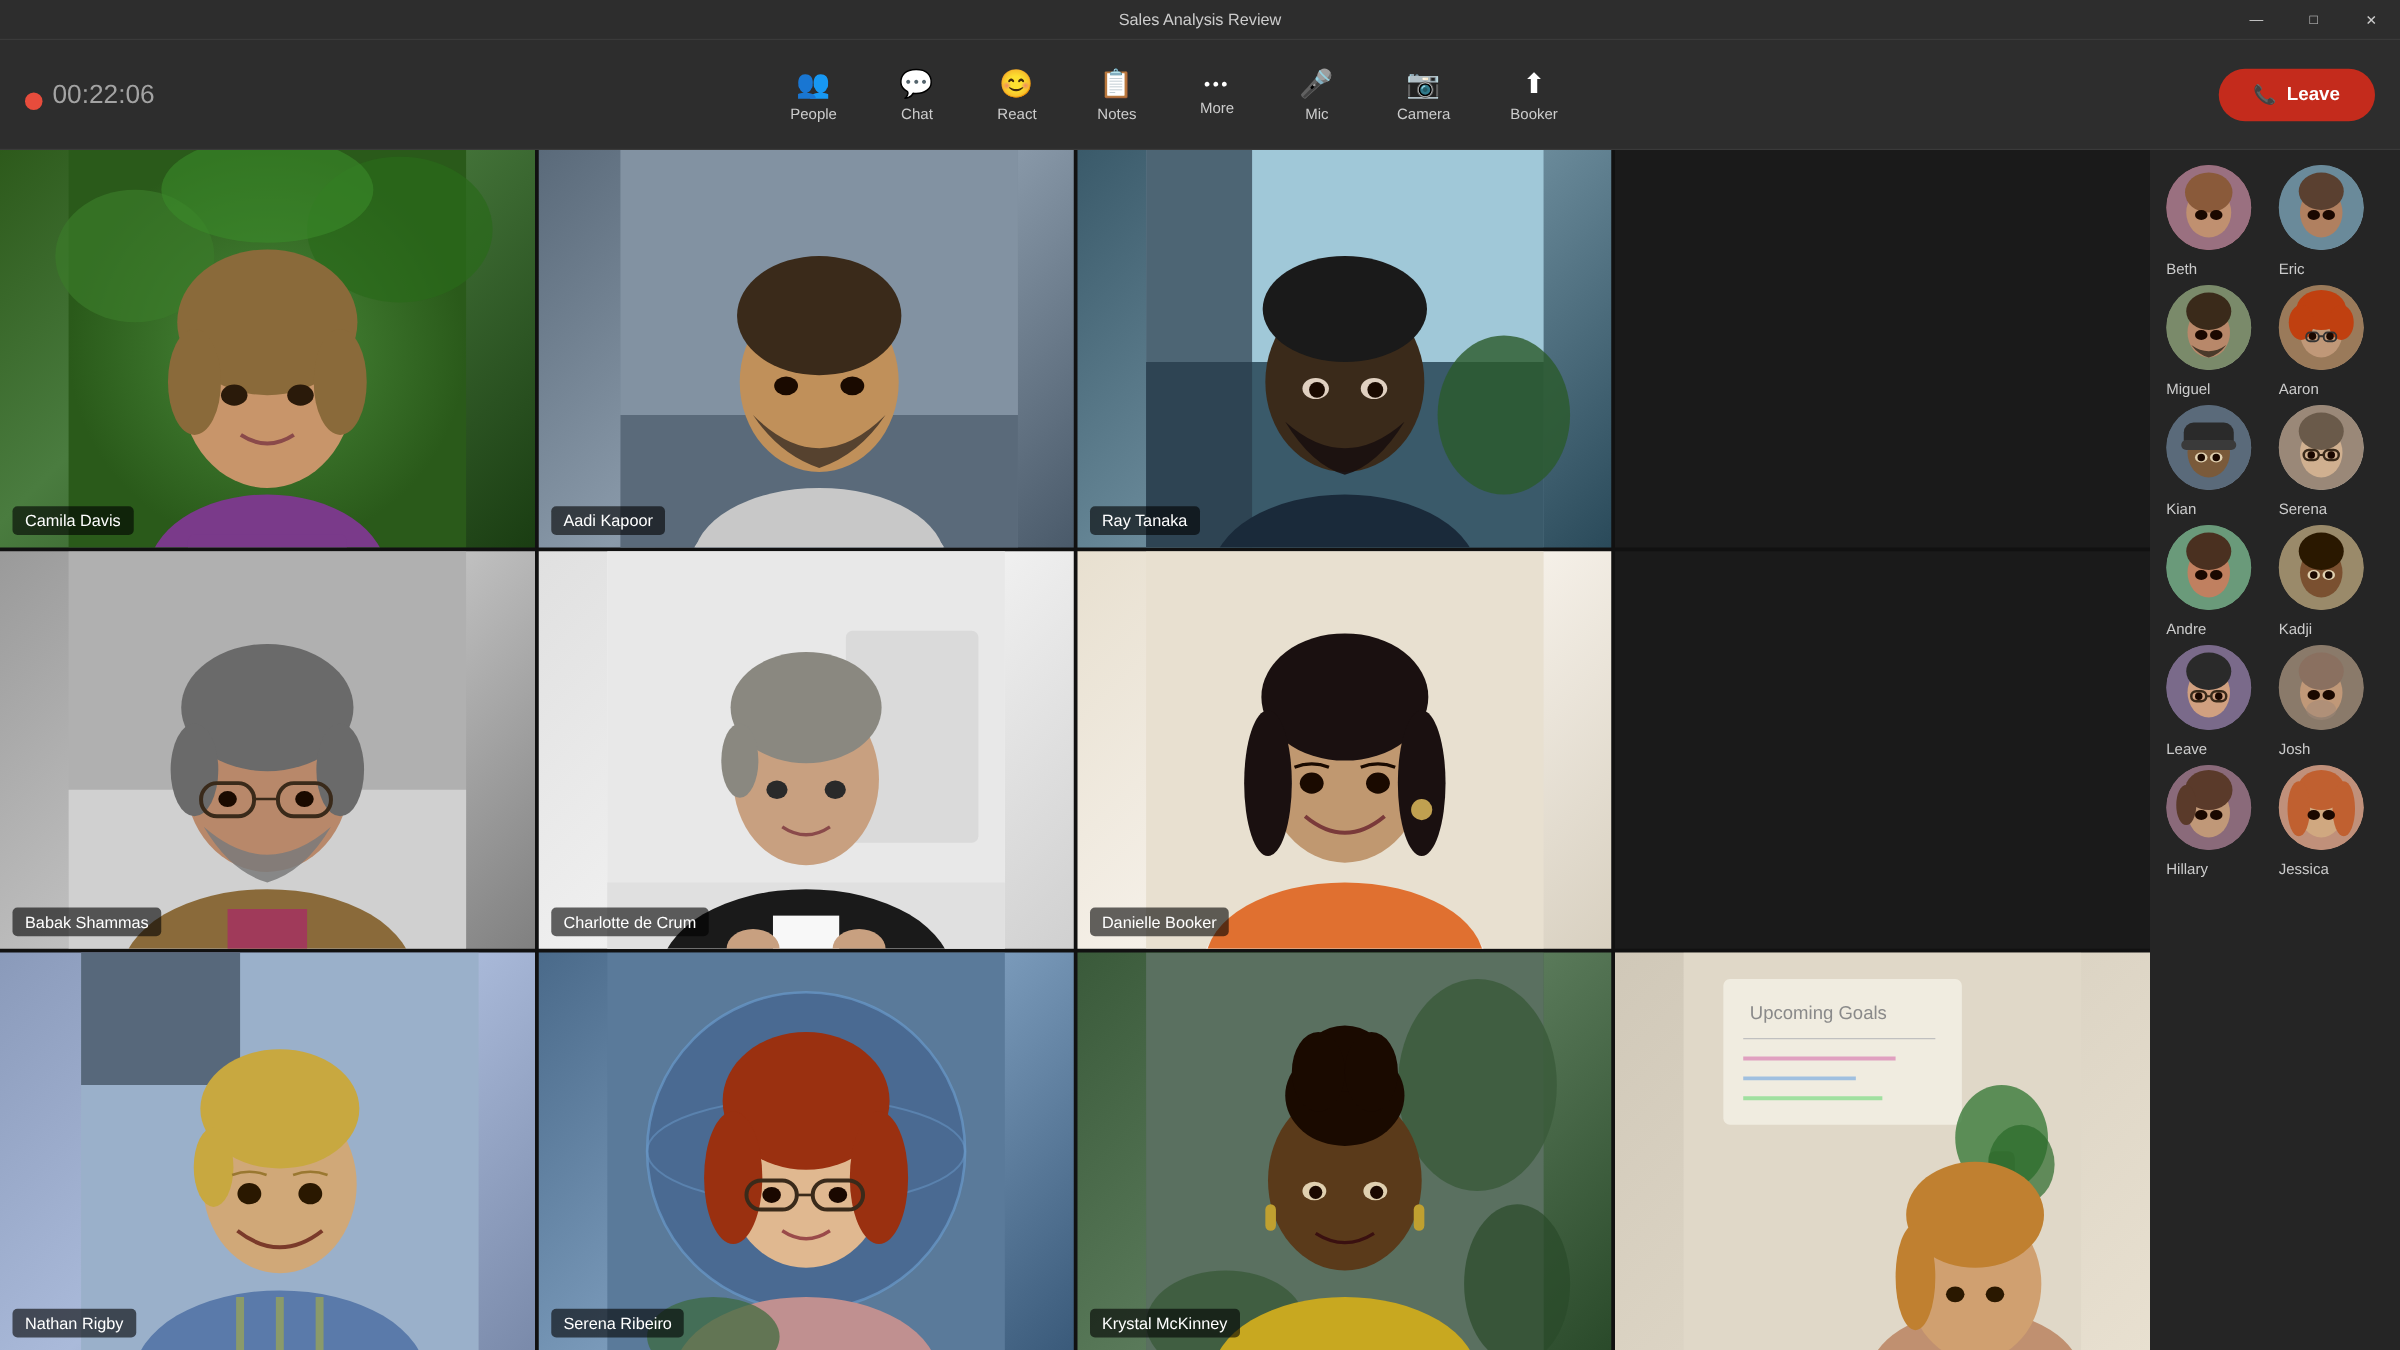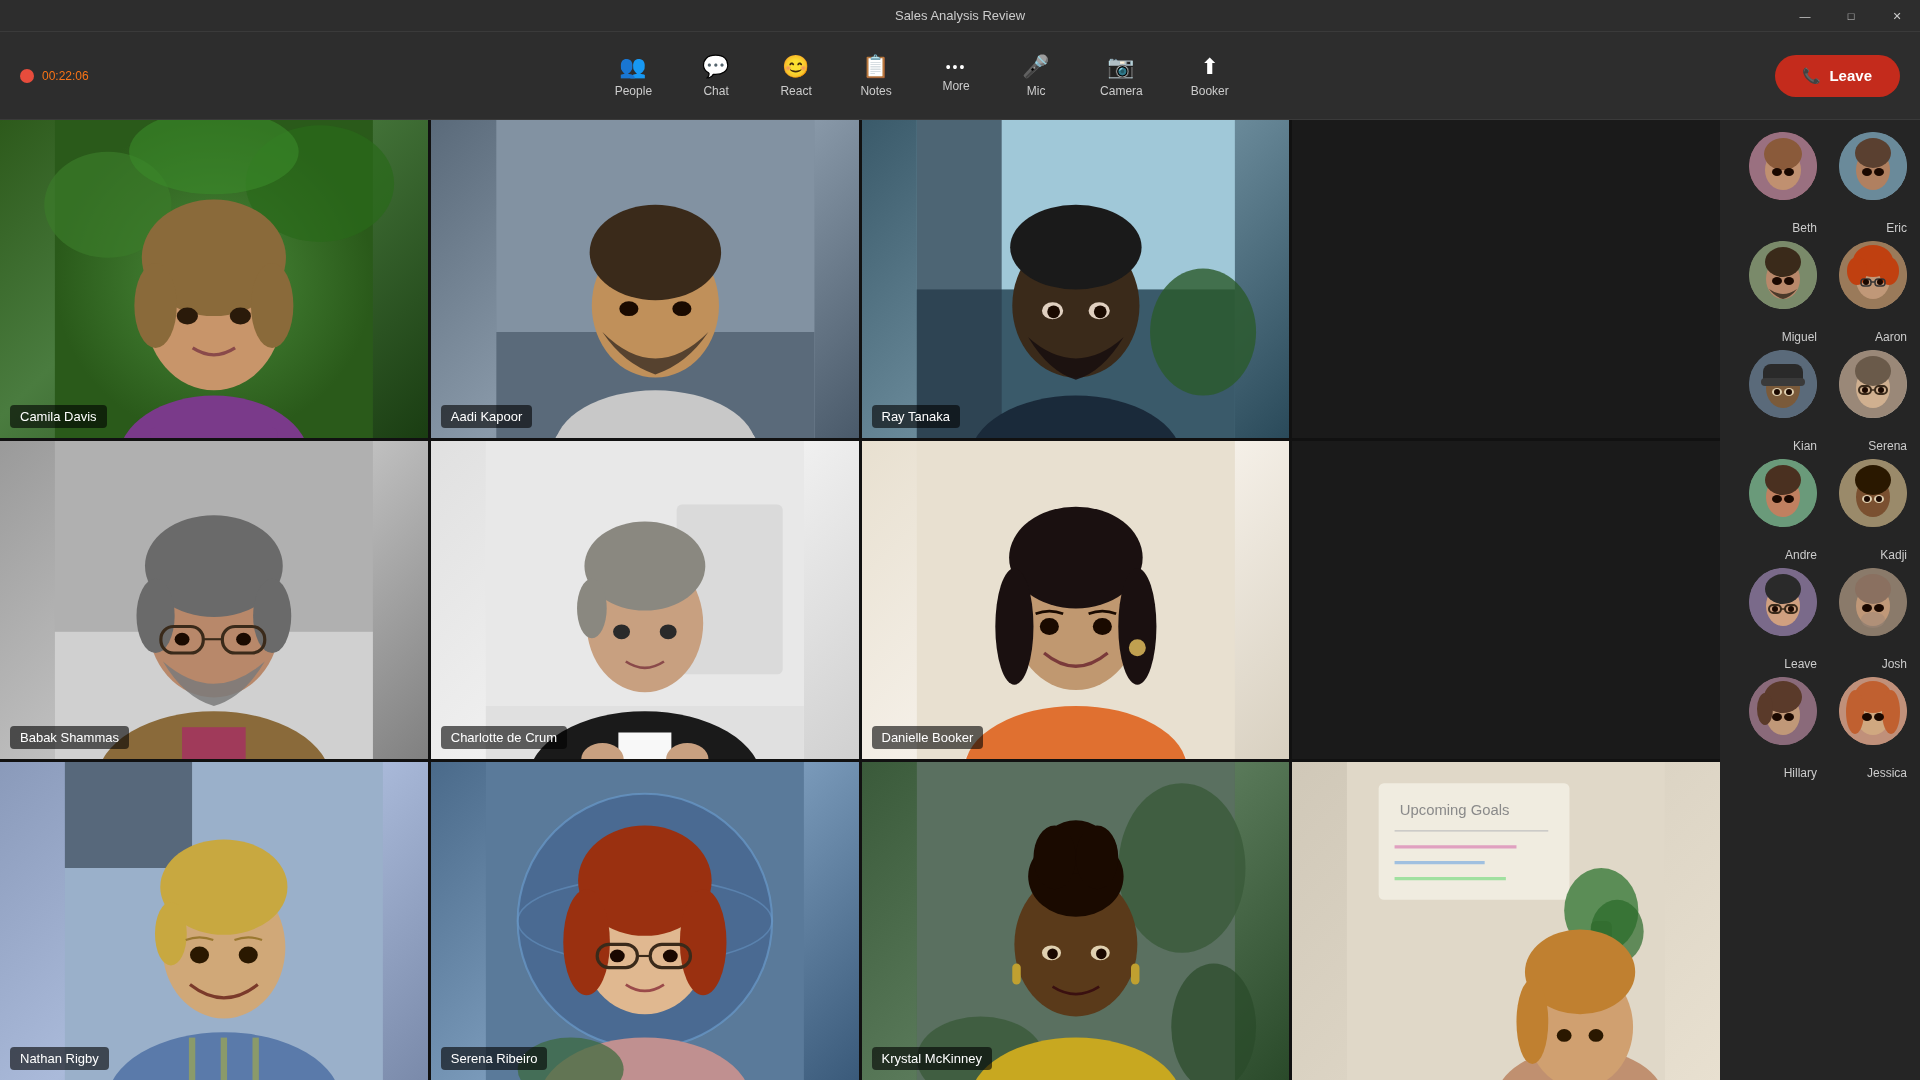--- a/index.html
+++ b/index.html
@@ -52,22 +52,22 @@
       background: #2d2d2d;
       display: flex;
       align-items: center;
       padding: 0 20px;
       border-bottom: 1px solid #3a3a3a;
     }
     #recording-indicator {
       display: flex;
       align-items: flex-end;
       gap: 8px;
-      font-size: 12px;
-      color: #f97316;
+      font-size: 21px;
+      color: #a3a3a3;
     }
     .rec-dot {
       width: 14px;
       height: 14px;
       border-radius: 50%;
       background: #e74c3c;
     }
     #toolbar-actions {
       display: flex;
       align-items: center;
@@ -174,22 +174,22 @@
 
     .sidebar-row {
       display: flex;
       gap: 6px;
       justify-content: center;
     }
 
     .sidebar-participant {
       display: flex;
       flex-direction: column;
-      align-items: flex-end;
-      gap: 21px;
+      align-items: flex-start;
+      gap: 8px;
       width: 84px;
     }
 
     .sidebar-avatar {
       width: 68px;
       height: 68px;
       border-radius: 50%;
       overflow: hidden;
       background: #555;
       display: flex;

